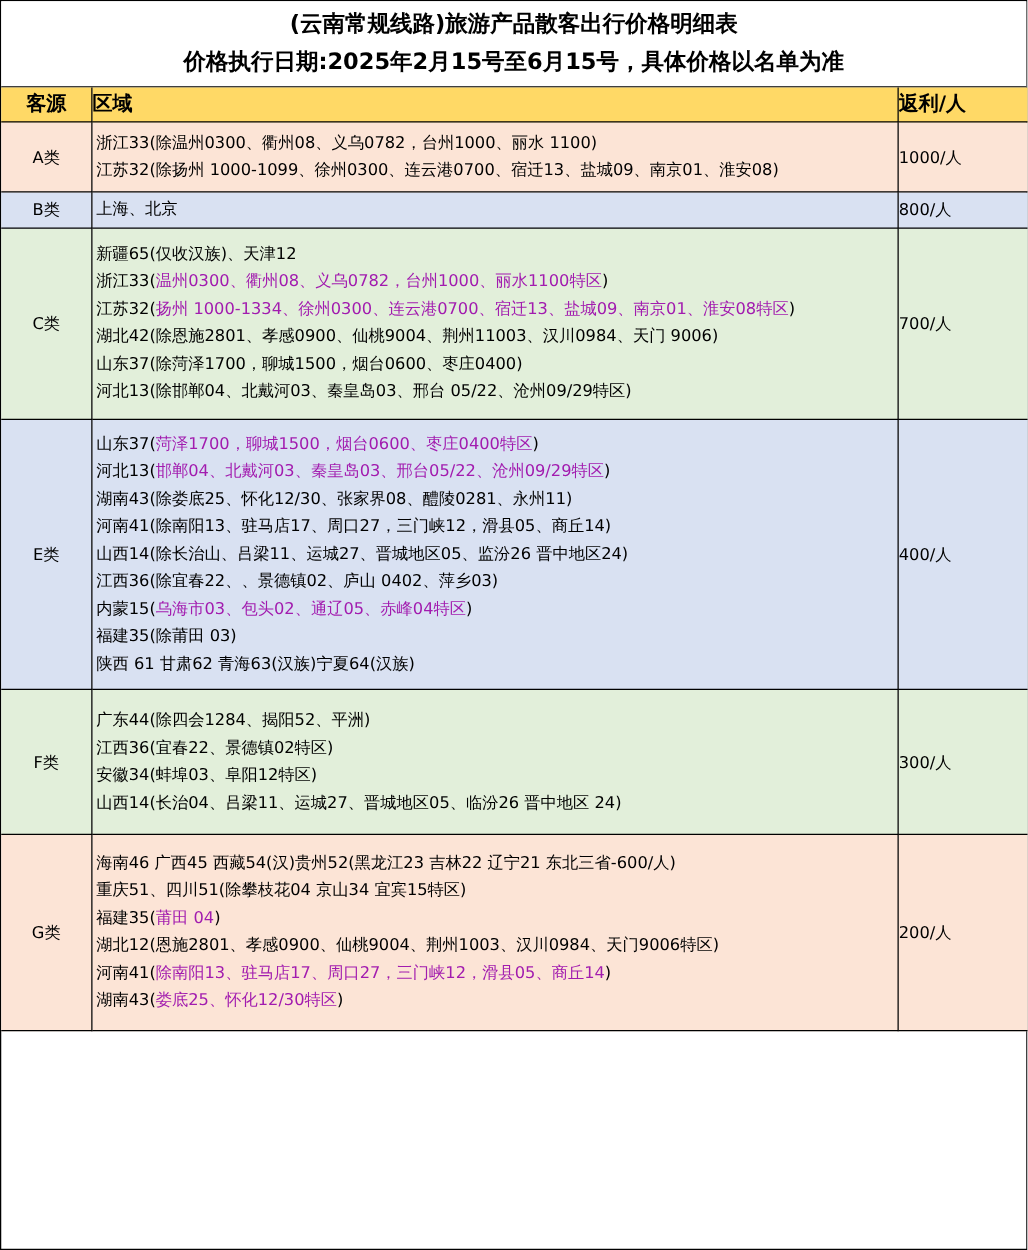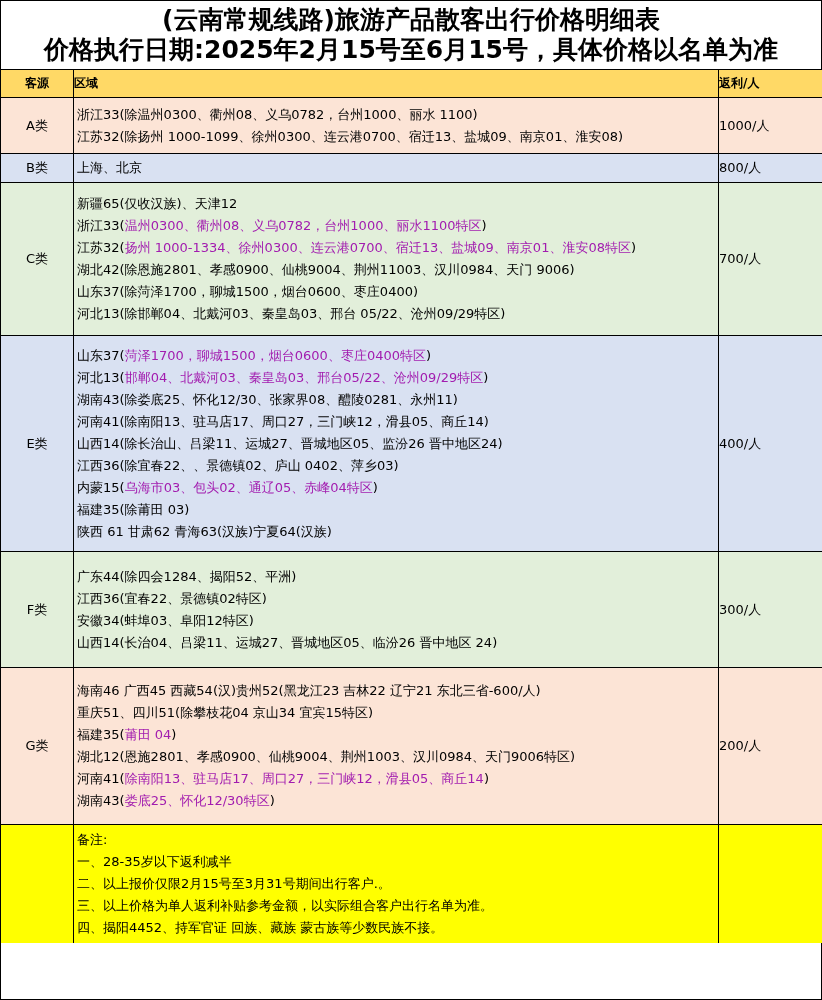--- a/index.html
+++ b/index.html
@@ -1,24 +1,24 @@
 <!DOCTYPE html>
 <html><head>
 <meta charset="utf-8">
 <style>
   html, body { margin: 0; padding: 0; background: #ffffff; }
   body { width: 822px; height: 1000px; overflow: hidden; font-family: "DejaVu Sans", "Liberation Sans", sans-serif; color: #000; }
   .sheet { position: relative; width: 820px; height: 998px; border: 1px solid #000; }
   .title-block { height: 68px; border-bottom: 1px solid #000; display: flex; flex-direction: column; align-items: center; justify-content: center; background: #fff; }
-  .title-line { font-weight: bold; font-size: 25px; line-height: 30px; letter-spacing: 0px; }
+  .title-line { font-weight: bold; font-size: 18px; line-height: 30px; letter-spacing: 0px; }
   table { border-collapse: collapse; width: 820px; table-layout: fixed; }
   td, th { border: 1px solid #000; padding: 0; font-size: 13px; }
   tr > *:first-child { border-left: none; }
   tr > *:last-child { border-right: none; }
-  th { background: #FFD966; height: 27px; font-weight: bold; font-size: 12px; text-align: center; }
+  th { background: #FFD966; height: 27px; font-weight: bold; font-size: 16px; text-align: center; }
   thead tr th { border-top: none; }
   .col-src { width: 72px; text-align: center; }
   .col-area { width: 644px; text-align: left; }
   .col-rebate { width: 104px; text-align: left; }
   .area-cell { padding: 2px 0 2px 3px; vertical-align: middle; }
   .line { line-height: 22px; white-space: nowrap; }
   .red { color: #a21caf; }
   .bg-peach { background: #FCE4D6; }
   .bg-blue { background: #D9E1F2; }
   .bg-green { background: #E2EFDA; }
@@ -108,26 +108,15 @@
             <div class="line"><span>海南46 广西45 西藏54(汉)贵州52(黑龙江23 吉林22 辽宁21 东北三省-600/人)</span></div>
             <div class="line"><span>重庆51、四川51(除攀枝花04 京山34 宜宾15特区)</span></div>
             <div class="line"><span>福建35(</span><span class="red">莆田 04</span><span>)</span></div>
             <div class="line"><span>湖北12(恩施2801、孝感0900、仙桃9004、荆州1003、汉川0984、天门9006特区)</span></div>
             <div class="line"><span>河南41(</span><span class="red">除南阳13、驻马店17、周口27，三门峡12，滑县05、商丘14</span><span>)</span></div>
             <div class="line"><span>湖南43(</span><span class="red">娄底25、怀化12/30特区</span><span>)</span></div>
           </td>
         <td class="col-rebate">200/人</td>
       </tr>
 
-      <tr class="bg-yellow" style="height:118px">
-        <td class="col-src" style="border-bottom:none"></td>
-        <td class="col-area notes-cell" style="border-bottom:none">
-          <div class="line">备注:</div>
-          <div class="line">一、28-35岁以下返利减半</div>
-          <div class="line">二、以上报价仅限2月15号至3月31号期间出行客户.。</div>
-          <div class="line">三、以上价格为单人返利补贴参考金额，以实际组合客户出行名单为准。</div>
-          <div class="line">四、揭阳4452、持军官证 回族、藏族 蒙古族等少数民族不接。</div>
-        </td>
-        <td class="col-rebate" style="border-bottom:none"></td>
-      </tr>
     </tbody>
   </table>
 </div>
 
 </body></html>

